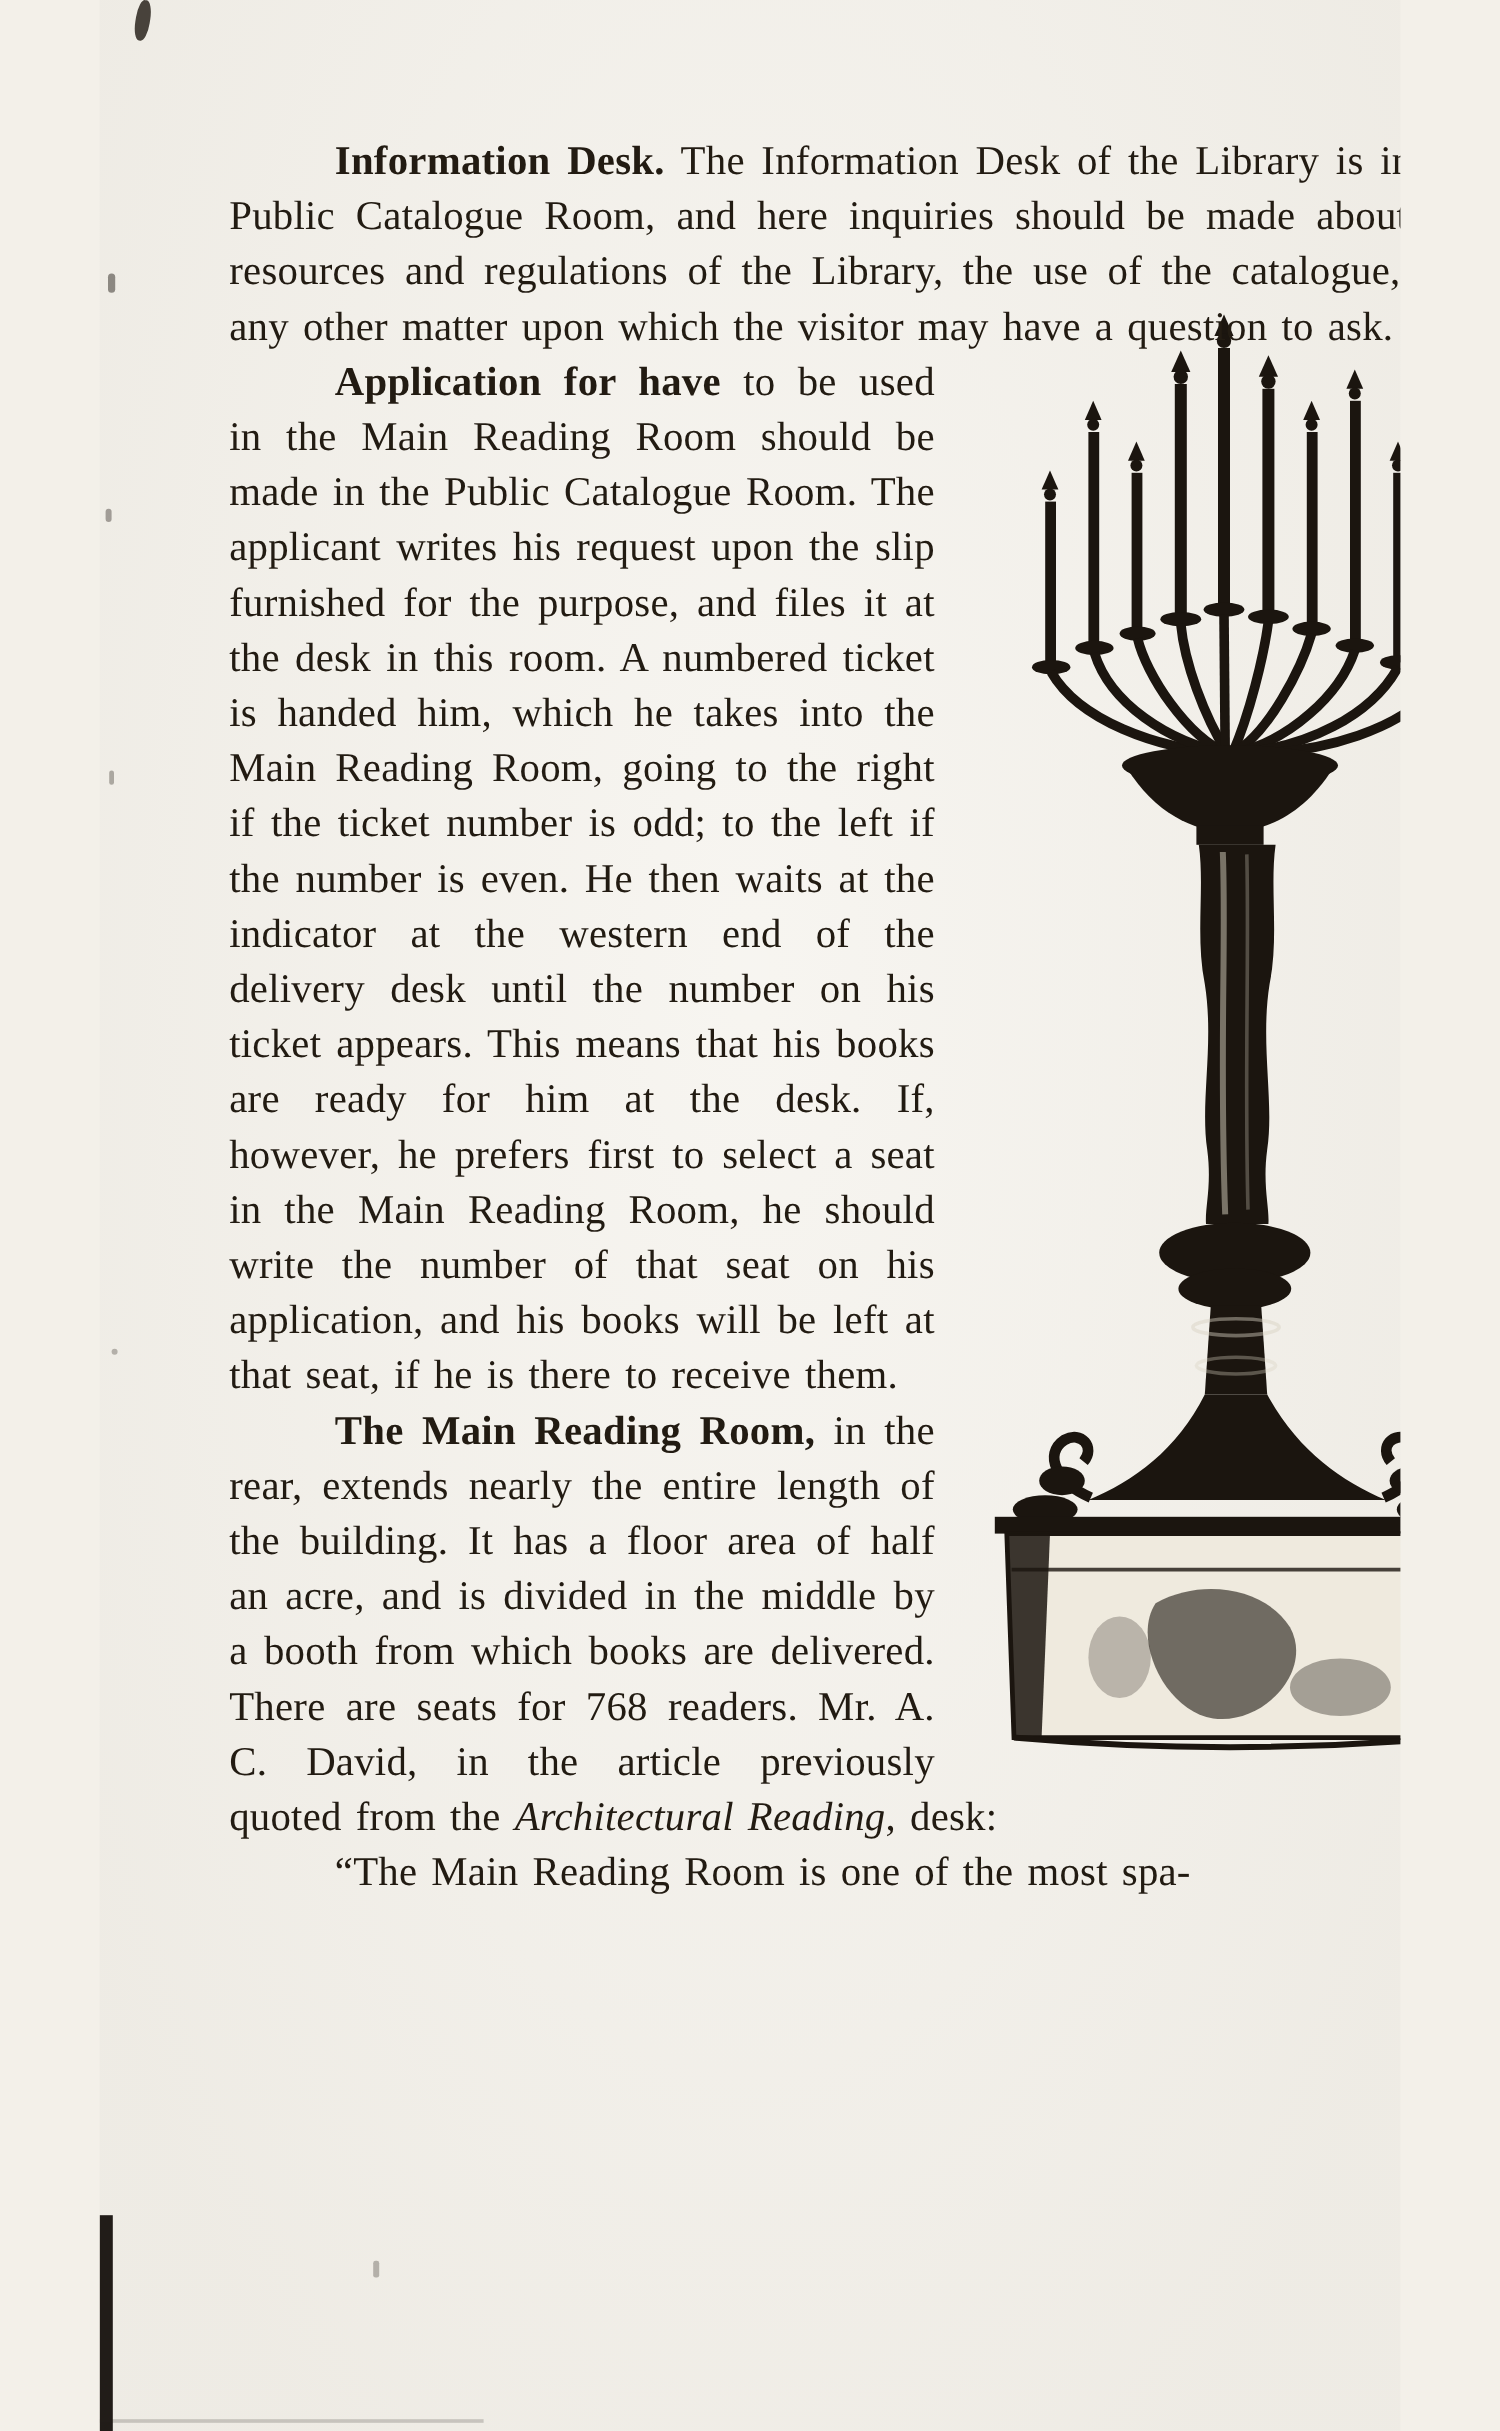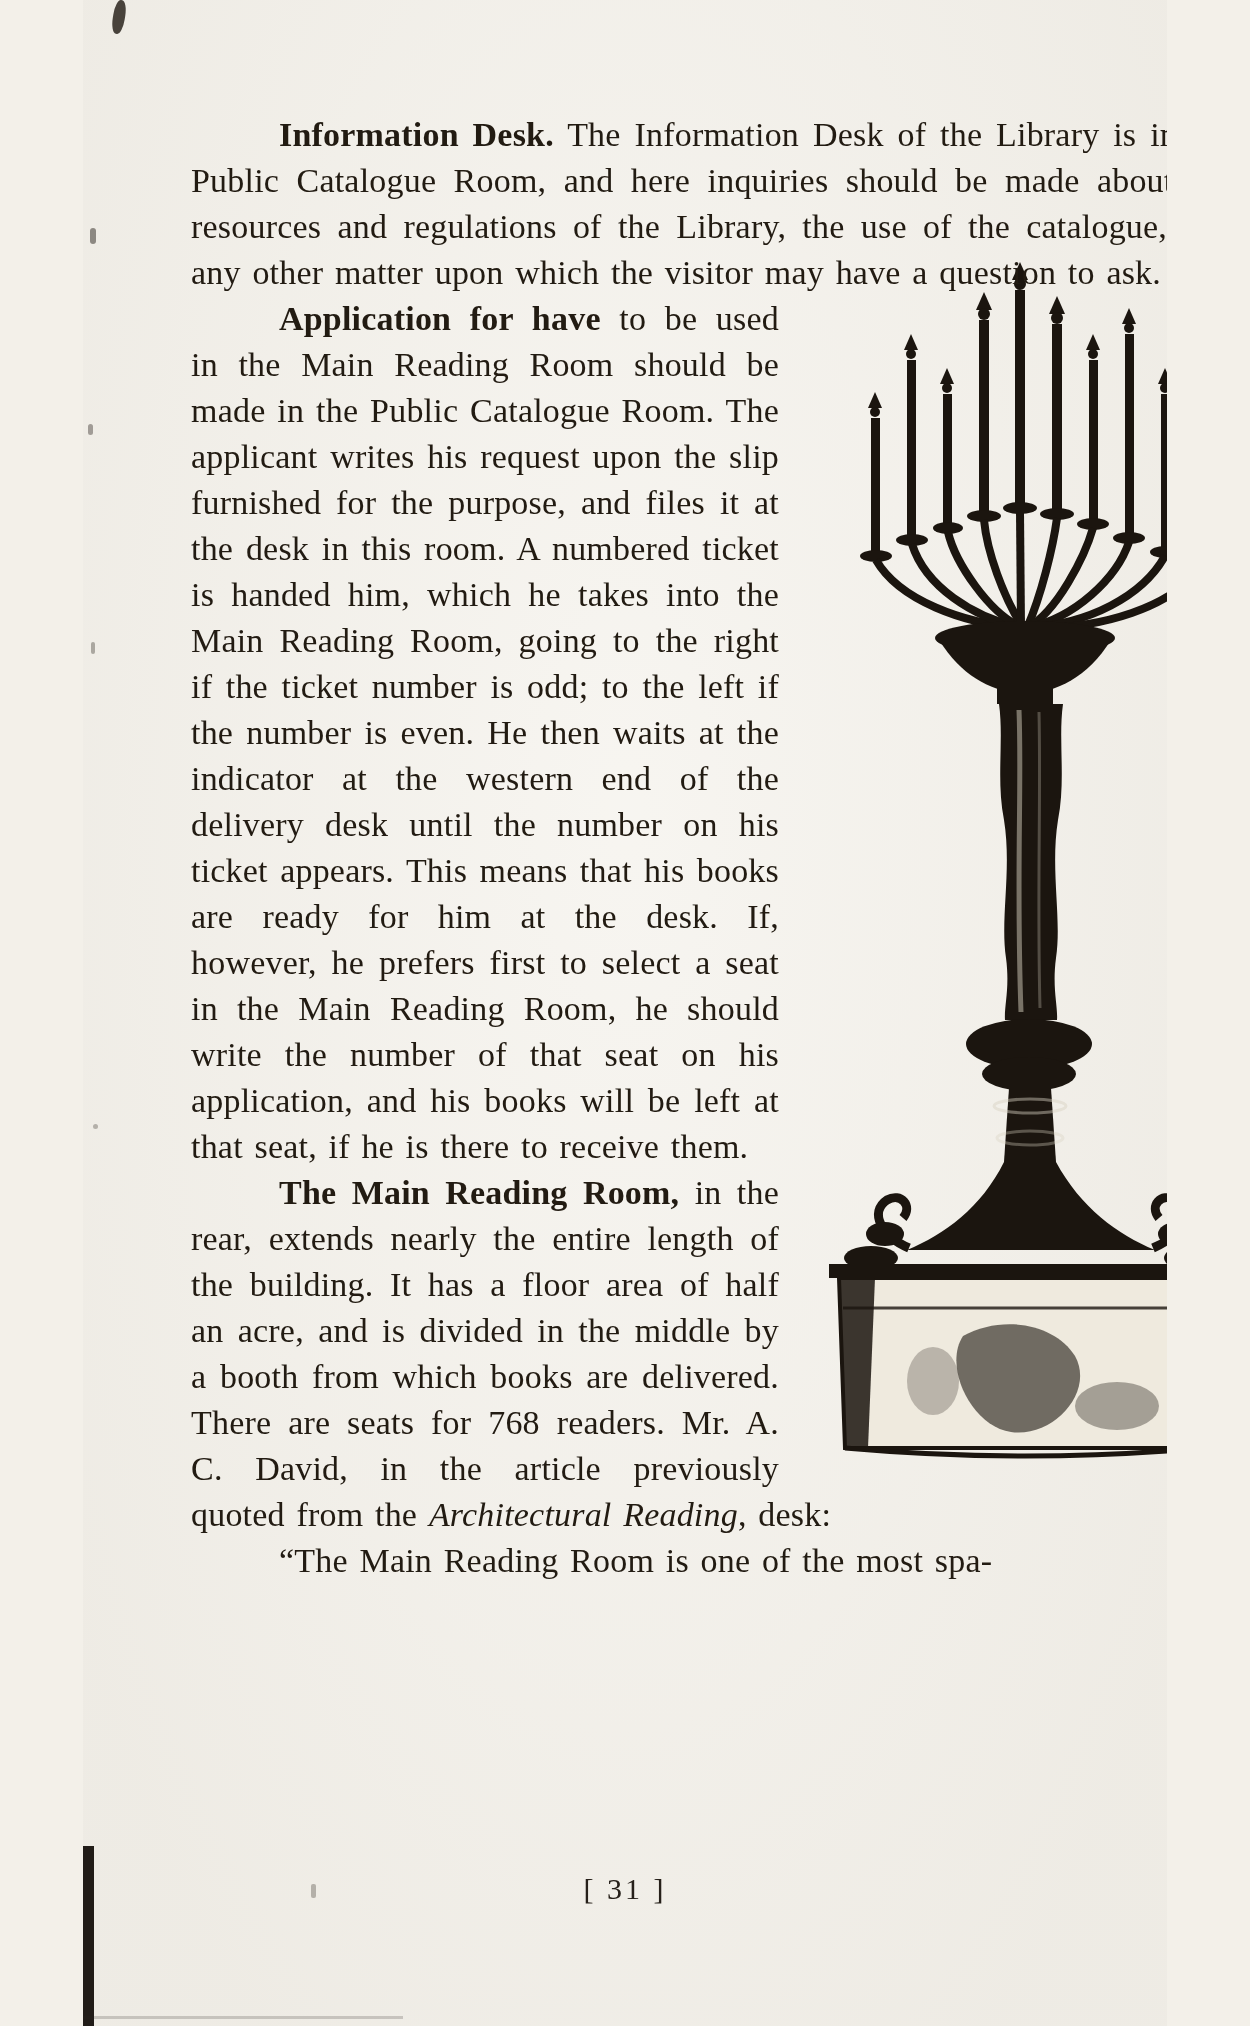--- a/index.html
+++ b/index.html
@@ -193,21 +193,20 @@
       <span>in the rear, extends nearly the entire length of the building. It has a floor area of half an acre, and is divided in the middle by a booth from which books are delivered. There are seats for 768 readers. Mr. A. C. David, in the article previously quoted from the</span>
       <i>Architectural Reading</i><span>, desk:</span>
     </p>
 
     <p class="para quote">
       <span>“The Main Reading Room is one of the most spa-</span>
     </p>
 
   </div>
 
-  <div class="folio">[ 31 ]</div>
 
   <div class="artifact a-corner"></div>
   <div class="artifact a-edge1"></div>
   <div class="artifact a-edge2"></div>
   <div class="artifact a-edge3"></div>
   <div class="artifact a-edge4"></div>
   <div class="artifact a-rdots"></div>
   <div class="artifact a-botbar"></div>
   <div class="artifact a-folio"></div>
   <div class="artifact a-botline"></div>

